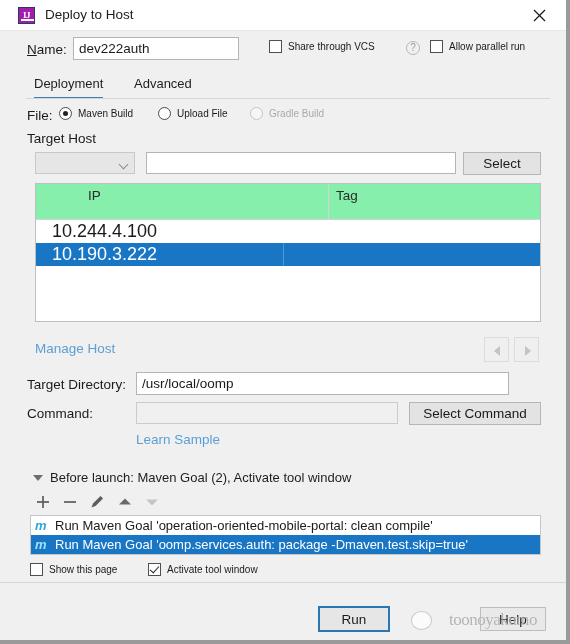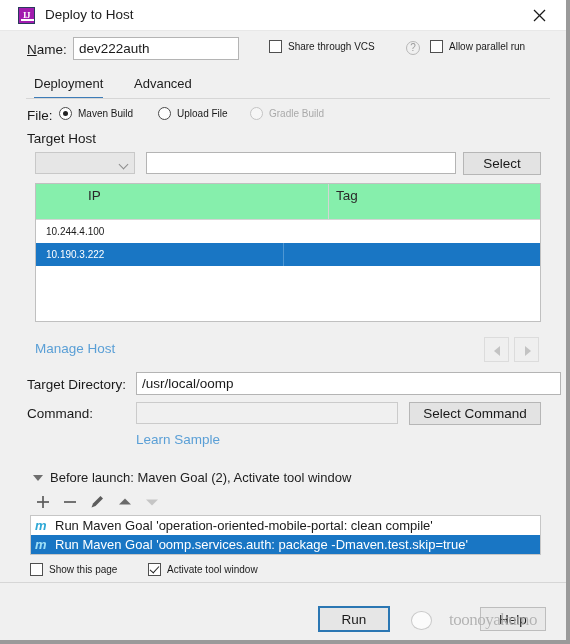--- a/index.html
+++ b/index.html
@@ -184,21 +184,21 @@
     padding-left: 45px;
   }
   #host-table .th {
     font-size: 13.5px; color: #2a2a2a;
     padding: 2px 0 0 7px; line-height: 19px;
   }
   #host-table .th.c0 { width: 248px; border-right: 1px solid #d4d4d4; }
   #host-table .th.c1 { flex: 1; }
   #host-table .trow { display: flex; height: 23px; align-items: center; }
   #host-table .trow.sel { background: #1976c4; color: #ffffff; }
-  #host-table .td { font-size: 10px; padding-left: 10px; line-height: 23px; }
+  #host-table .td { font-size: 18px; padding-left: 16px; line-height: 23px; }
   #host-table .td.c0 { width: 248px; }
   #host-table .trow.sel .td.c0 { border-right: 1px solid #4e97d3; }
   #host-table .td.c1 { flex: 1; }
 
   
   #manage-host {
     position: absolute; left: 35px; top: 341px;
     font-size: 13.5px; color: #5a9fd6; cursor: pointer;
   }
   .navbtn {
@@ -214,21 +214,21 @@
     width: 0; height: 0;
     border-top: 5px solid transparent; border-bottom: 5px solid transparent;
   }
   #nav-prev .tri { border-right: 6px solid #c3c3c3; }
   #nav-next .tri { border-left: 6px solid #c3c3c3; left: 10px; }
 
   
   #td-label { position: absolute; left: 27px; top: 377px; font-size: 13.5px; }
   #td-input {
     position: absolute; left: 136px; top: 372px;
-    width: 425px; height: 23px;
+    width: 373px; height: 23px;
     border: 1px solid #b4b4b4; background: #ffffff;
     font-family: "Liberation Sans", sans-serif; font-size: 13.5px;
     padding: 0 5px; outline: none; color: #1a1a1a;
   }
   #cmd-label { position: absolute; left: 27px; top: 406px; font-size: 13.5px; }
   #cmd-input {
     position: absolute; left: 136px; top: 402px;
     width: 262px; height: 22px;
     border: 1px solid #cbcbcb; background: #f0f0f0;
     font-family: "Liberation Sans", sans-serif; font-size: 13.5px;

